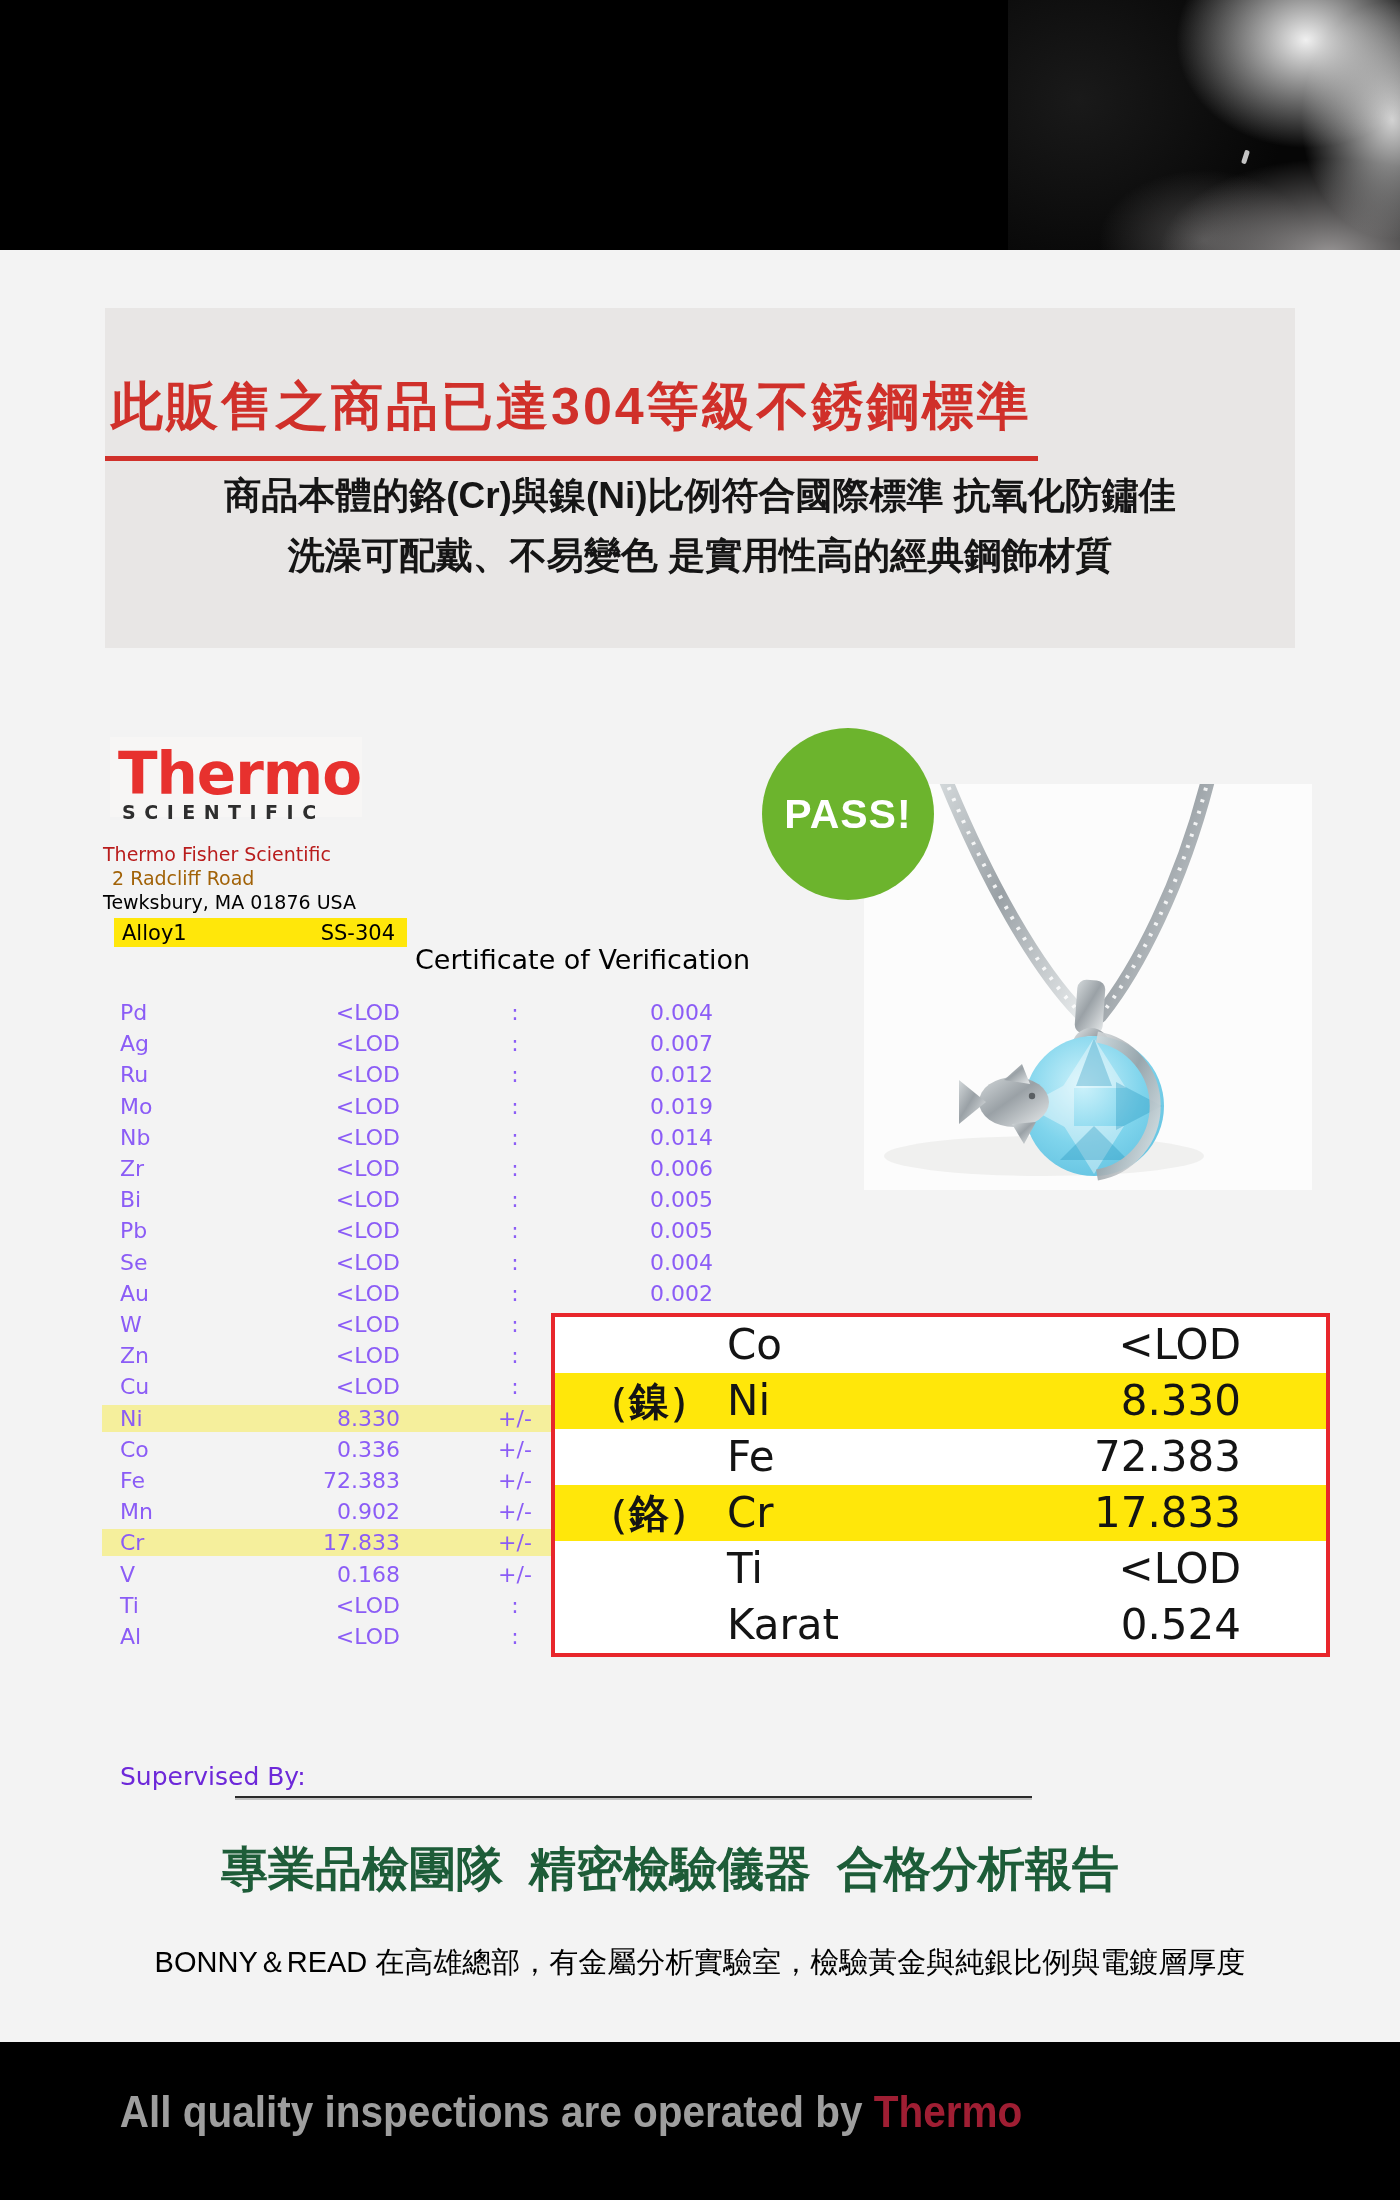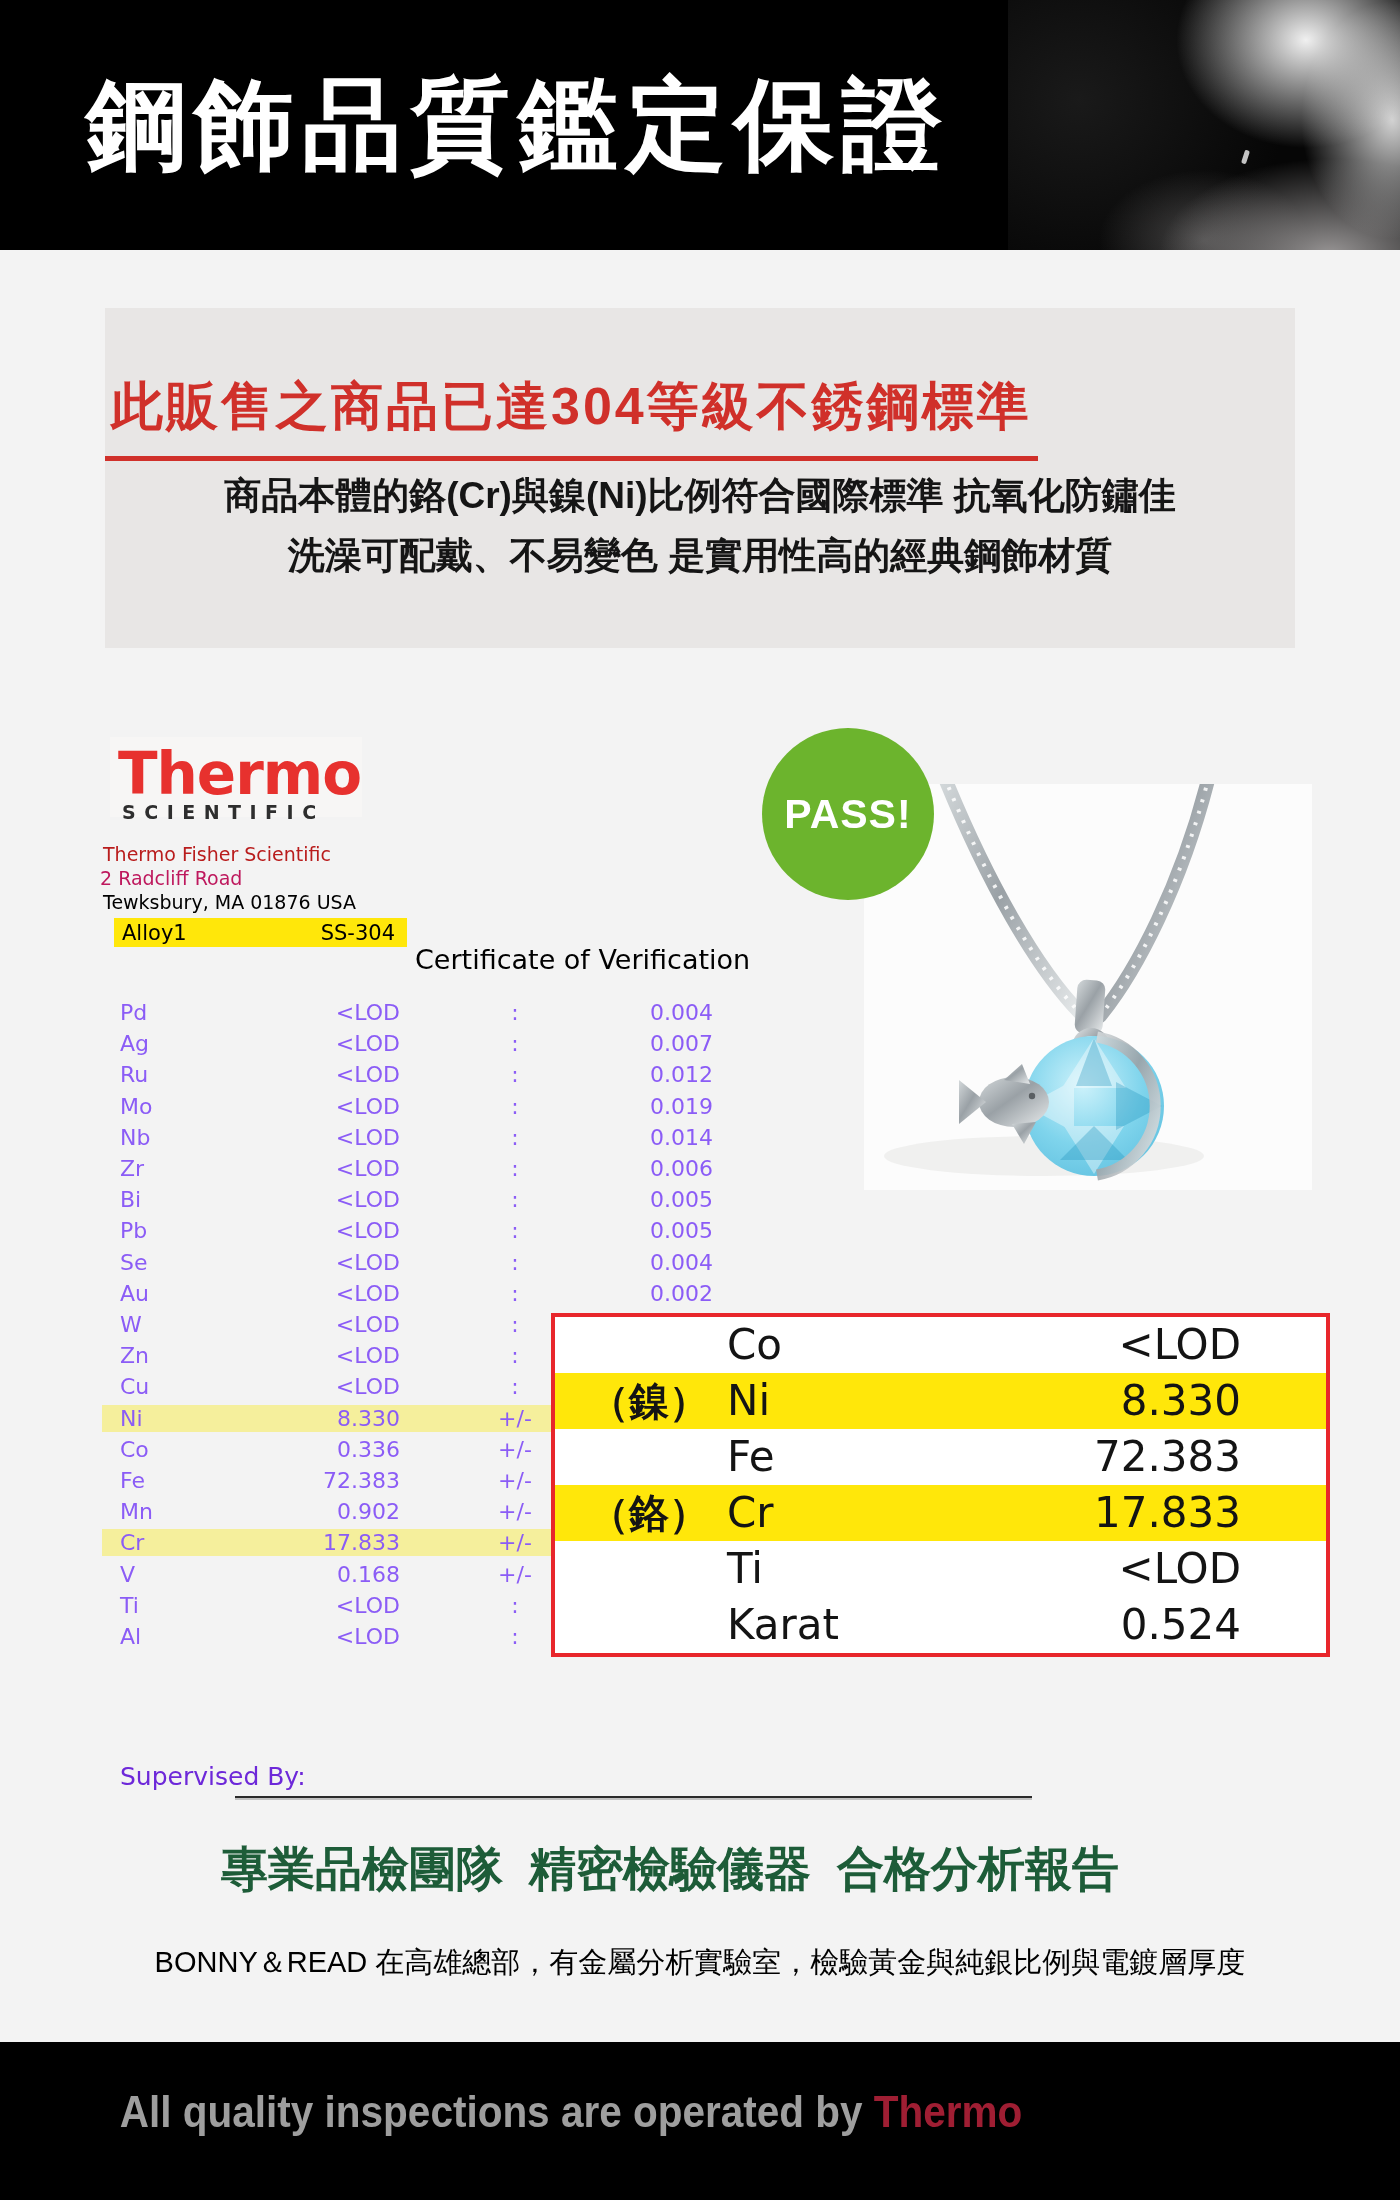--- a/index.html
+++ b/index.html
@@ -34,21 +34,21 @@
     color:var(--red,#d0302a); border-bottom:5px solid var(--red,#d0302a); padding:0 6px 14px 6px; white-space:nowrap;
   }
   .notice-line1 { position:absolute; left:0; top:163px; width:100%; text-align:center; font-size:37px; font-weight:700; color:#151515; white-space:nowrap; }
   .notice-line2 { position:absolute; left:0; top:223px; width:100%; text-align:center; font-size:37px; font-weight:700; color:#151515; white-space:nowrap; }
   
   .cert-area { position:absolute; left:0; top:0; width:1400px; height:2200px; font-family:"DejaVu Sans", sans-serif; pointer-events:none; }
   .logo-backdrop { position:absolute; left:110px; top:737px; width:252px; height:80px; background:#f7f6f5; }
   .logo-brand { position:absolute; left:118px; top:740px; font-size:58px; font-weight:900; color:var(--logo-red,#e7312e); letter-spacing:-1px; }
   .logo-sub { position:absolute; left:122px; top:801px; font-size:19px; font-weight:600; color:#2e2e2e; letter-spacing:8.5px; }
   .addr1 { position:absolute; left:103px; top:843px; font-size:19px; color:#b91c1c; }
-  .addr2 { position:absolute; left:100px; top:867px; font-size:19px; color:#be185d; }
+  .addr2 { position:absolute; left:112px; top:867px; font-size:19px; color:#a16207; }
   .addr3 { position:absolute; left:103px; top:891px; font-size:19px; color:#000; }
   .alloy-row {
     position:absolute; left:114px; top:918px; width:293px; height:29px;
     background:var(--yellow,#ffe70a); display:flex; justify-content:space-between; align-items:center;
     padding:0 12px 0 8px; font-size:21px; color:#000;
   }
   .cert-title { position:absolute; left:415px; top:944px; font-size:27px; color:#000; }
   
   .pass-badge {
     position:absolute; left:762px; top:728px; width:172px; height:172px; border-radius:50%;
@@ -88,21 +88,20 @@
   .footer-inner { transform:scaleX(.9); transform-origin:center; white-space:pre; font-size:45px; font-weight:900; letter-spacing:0; margin-top:-18px; }
   .footer-text { color:var(--footer-gray,#9e9e9e); }
   .footer-brand { color:var(--footer-red,#9f1e33); }
 </style>
 </head>
 <body>
 
 <div id="page">
 
   <div class="header">
-    <div class="header-title">鋼飾品質鑑定保證</div>
     <div class="header-photo">
       <span class="earring"></span>
     </div>
   </div>
 
   <div class="notice-box">
     <div class="notice-title-wrap">
       <span class="notice-title">此販售之商品已達304等級不銹鋼標準</span>
     </div>
     <div class="notice-line1">商品本體的鉻(Cr)與鎳(Ni)比例符合國際標準 抗氧化防鏽佳</div>

